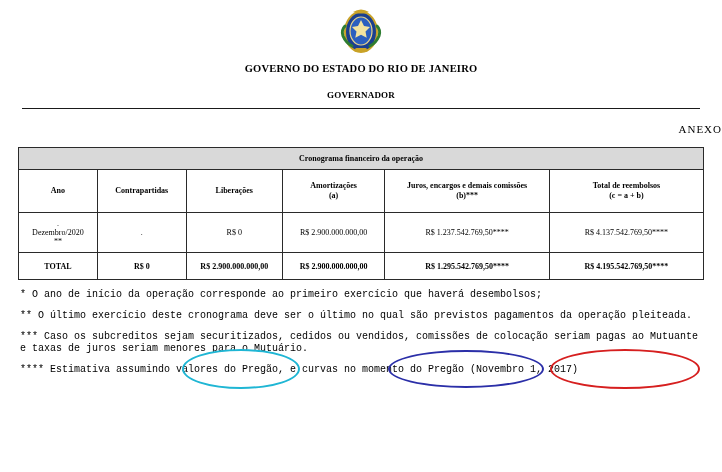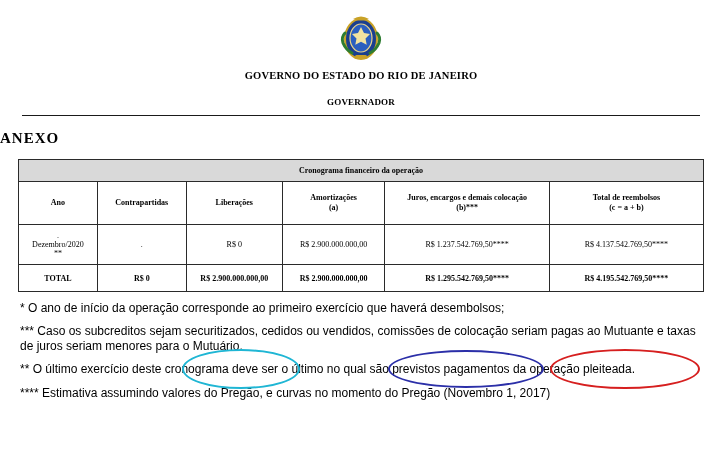--- a/index.html
+++ b/index.html
@@ -18,21 +18,21 @@
   .page {
     width: 722px;
     height: 472px;
     position: relative;
     box-sizing: border-box;
   }
 
   
   .header {
     text-align: center;
-    padding-top: 11px;
+    padding-top: 4px;
   }
   .crest {
     width: 56px;
     height: 56px;
     margin: 0 auto;
     position: relative;
   }
   .crest svg { display: block; }
   .gov-line1 {
     font-size: 10.5px;
@@ -47,23 +47,23 @@
     letter-spacing: 0.2px;
     margin-top: 16px;
     font-family: "Liberation Serif", serif;
   }
   .hr-top {
     border: none;
     border-top: 1.2px solid #1a1a1a;
     margin: 8px 22px 0 22px;
   }
   .anexo {
-    text-align: left;
-    font-size: 15px;
-    font-weight: bold;
+    text-align: right;
+    font-size: 11px;
+    font-weight: normal;
     letter-spacing: 1px;
     margin-top: 14px;
     margin-bottom: 12px;
   }
 
   
   .table-wrap {
     margin: 0 18px;
     position: relative;
   }
@@ -115,23 +115,23 @@
     border-radius: 50%;
     pointer-events: none;
   }
   .ellipse.cyan   { border: 2.6px solid #1fb6d4; }
   .ellipse.blue   { border: 2.6px solid #2b2fa8; }
   .ellipse.red    { border: 2.6px solid #d61f1f; }
 
   
   .notes {
     margin: 9px 20px 0 20px;
-    font-size: 12px;
+    font-size: 10px;
     line-height: 1.2;
-    font-family: Liberation Sans, sans-serif;
+    font-family: Liberation Mono, monospace;
   }
   .notes p {
     margin: 0 0 9px 0;
   }
 </style>
 </head>
 <body>
 
 <div class="page">
 
@@ -175,21 +175,21 @@
             <div>Contrapartidas</div>
           </td>
           <td>
             <div>Liberações</div>
           </td>
           <td>
             <div>Amortizações</div>
             <div>(a)</div>
           </td>
           <td>
-            <div>Juros, encargos e demais colocação</div>
+            <div>Juros, encargos e demais comissões</div>
             <div>(b)***</div>
           </td>
           <td>
             <div>Total de reembolsos</div>
             <div>(c = a + b)</div>
           </td>
         </tr>
 
 
 
@@ -217,18 +217,18 @@
       </tbody>
     </table>
   </div>
 
   <div class="ellipse cyan" style="left:182px; top:349px; width:114px; height:36px;"></div>
   <div class="ellipse blue" style="left:388px; top:350px; width:152px; height:34px;"></div>
   <div class="ellipse red" style="left:550px; top:349px; width:146px; height:36px;"></div>
 
   <div class="notes">
     <p>* O ano de início da operação corresponde ao primeiro exercício que haverá desembolsos;</p>
+    <p>** O último exercício deste cronograma deve ser o último no qual são previstos pagamentos da operação pleiteada.</p>
     <p>*** Caso os subcreditos sejam securitizados, cedidos ou vendidos, comissões de colocação seriam pagas ao Mutuante e taxas de juros seriam menores para o Mutuário.</p>
-    <p>** O último exercício deste cronograma deve ser o último no qual são previstos pagamentos da operação pleiteada.</p>
     <p>**** Estimativa assumindo valores do Pregão, e curvas no momento do Pregão (Novembro 1, 2017)</p>
   </div>
 
 </div>
 
 </body></html>

